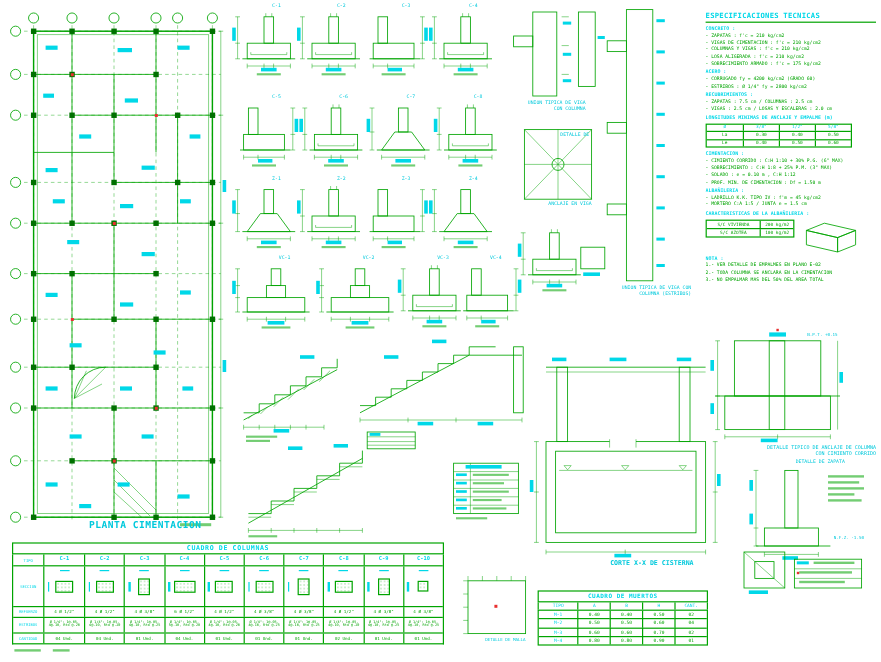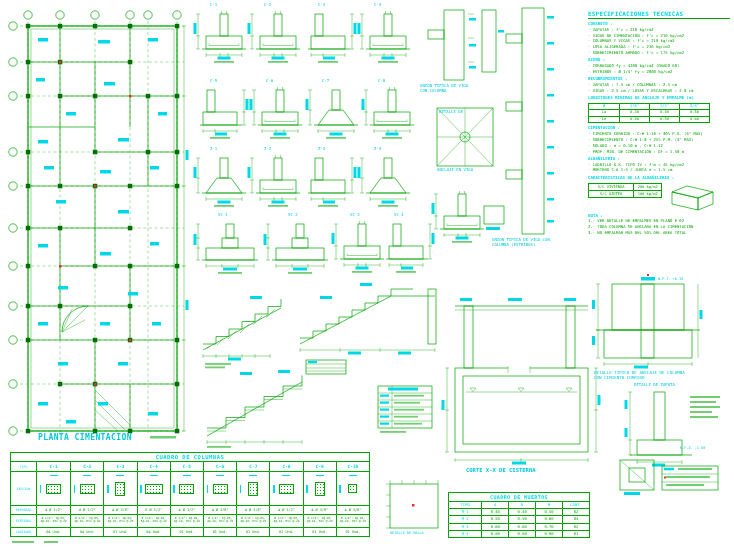--- a/index.html
+++ b/index.html
@@ -10,21 +10,21 @@
 svg .g{stroke:#00a400;stroke-width:.7;fill:none}
 svg .g2{stroke:#00a400;stroke-width:1.2;fill:none}
 svg .gt{stroke:#00a400;stroke-width:.4;fill:none}
 svg .dash{stroke:#00a400;stroke-width:.35;fill:none;stroke-dasharray:3 2.6}
 svg .cb{fill:#00d8e8}
 svg .gb{fill:#00a400;opacity:.55}
 svg .rb{fill:#e83030}
 svg .wh{fill:#fff}
 svg .col{fill:#007000}
 
-.lb{position:absolute;color:#00c9dc;line-height:1.2;text-align:left;white-space:nowrap;overflow:visible}
+.lb{position:absolute;color:#00c9dc;line-height:1.2;text-align:right;white-space:nowrap;overflow:visible}
 .t8{font-size:8px;font-weight:bold;letter-spacing:.4px}
 .t55{font-size:5.5px;font-weight:bold}
 .t45{font-size:4.2px}
 .t4{font-size:4px}
 .t35{font-size:3.5px}
 
 .specs{position:absolute;left:588px;top:10px;width:142px}
 .specs-title{font-size:6px;font-weight:bold;color:#00d8e8;border-bottom:.7px solid #00a400;padding-bottom:1px;margin-bottom:2px;letter-spacing:.2px}
 .spec-lines>div{font-size:3.9px;line-height:5.8px;white-space:nowrap;overflow:hidden;color:#00a400}
 .spec-lines>div.hline{color:#00d8e8;font-weight:bold;font-size:4.1px;margin-top:1.5px}

